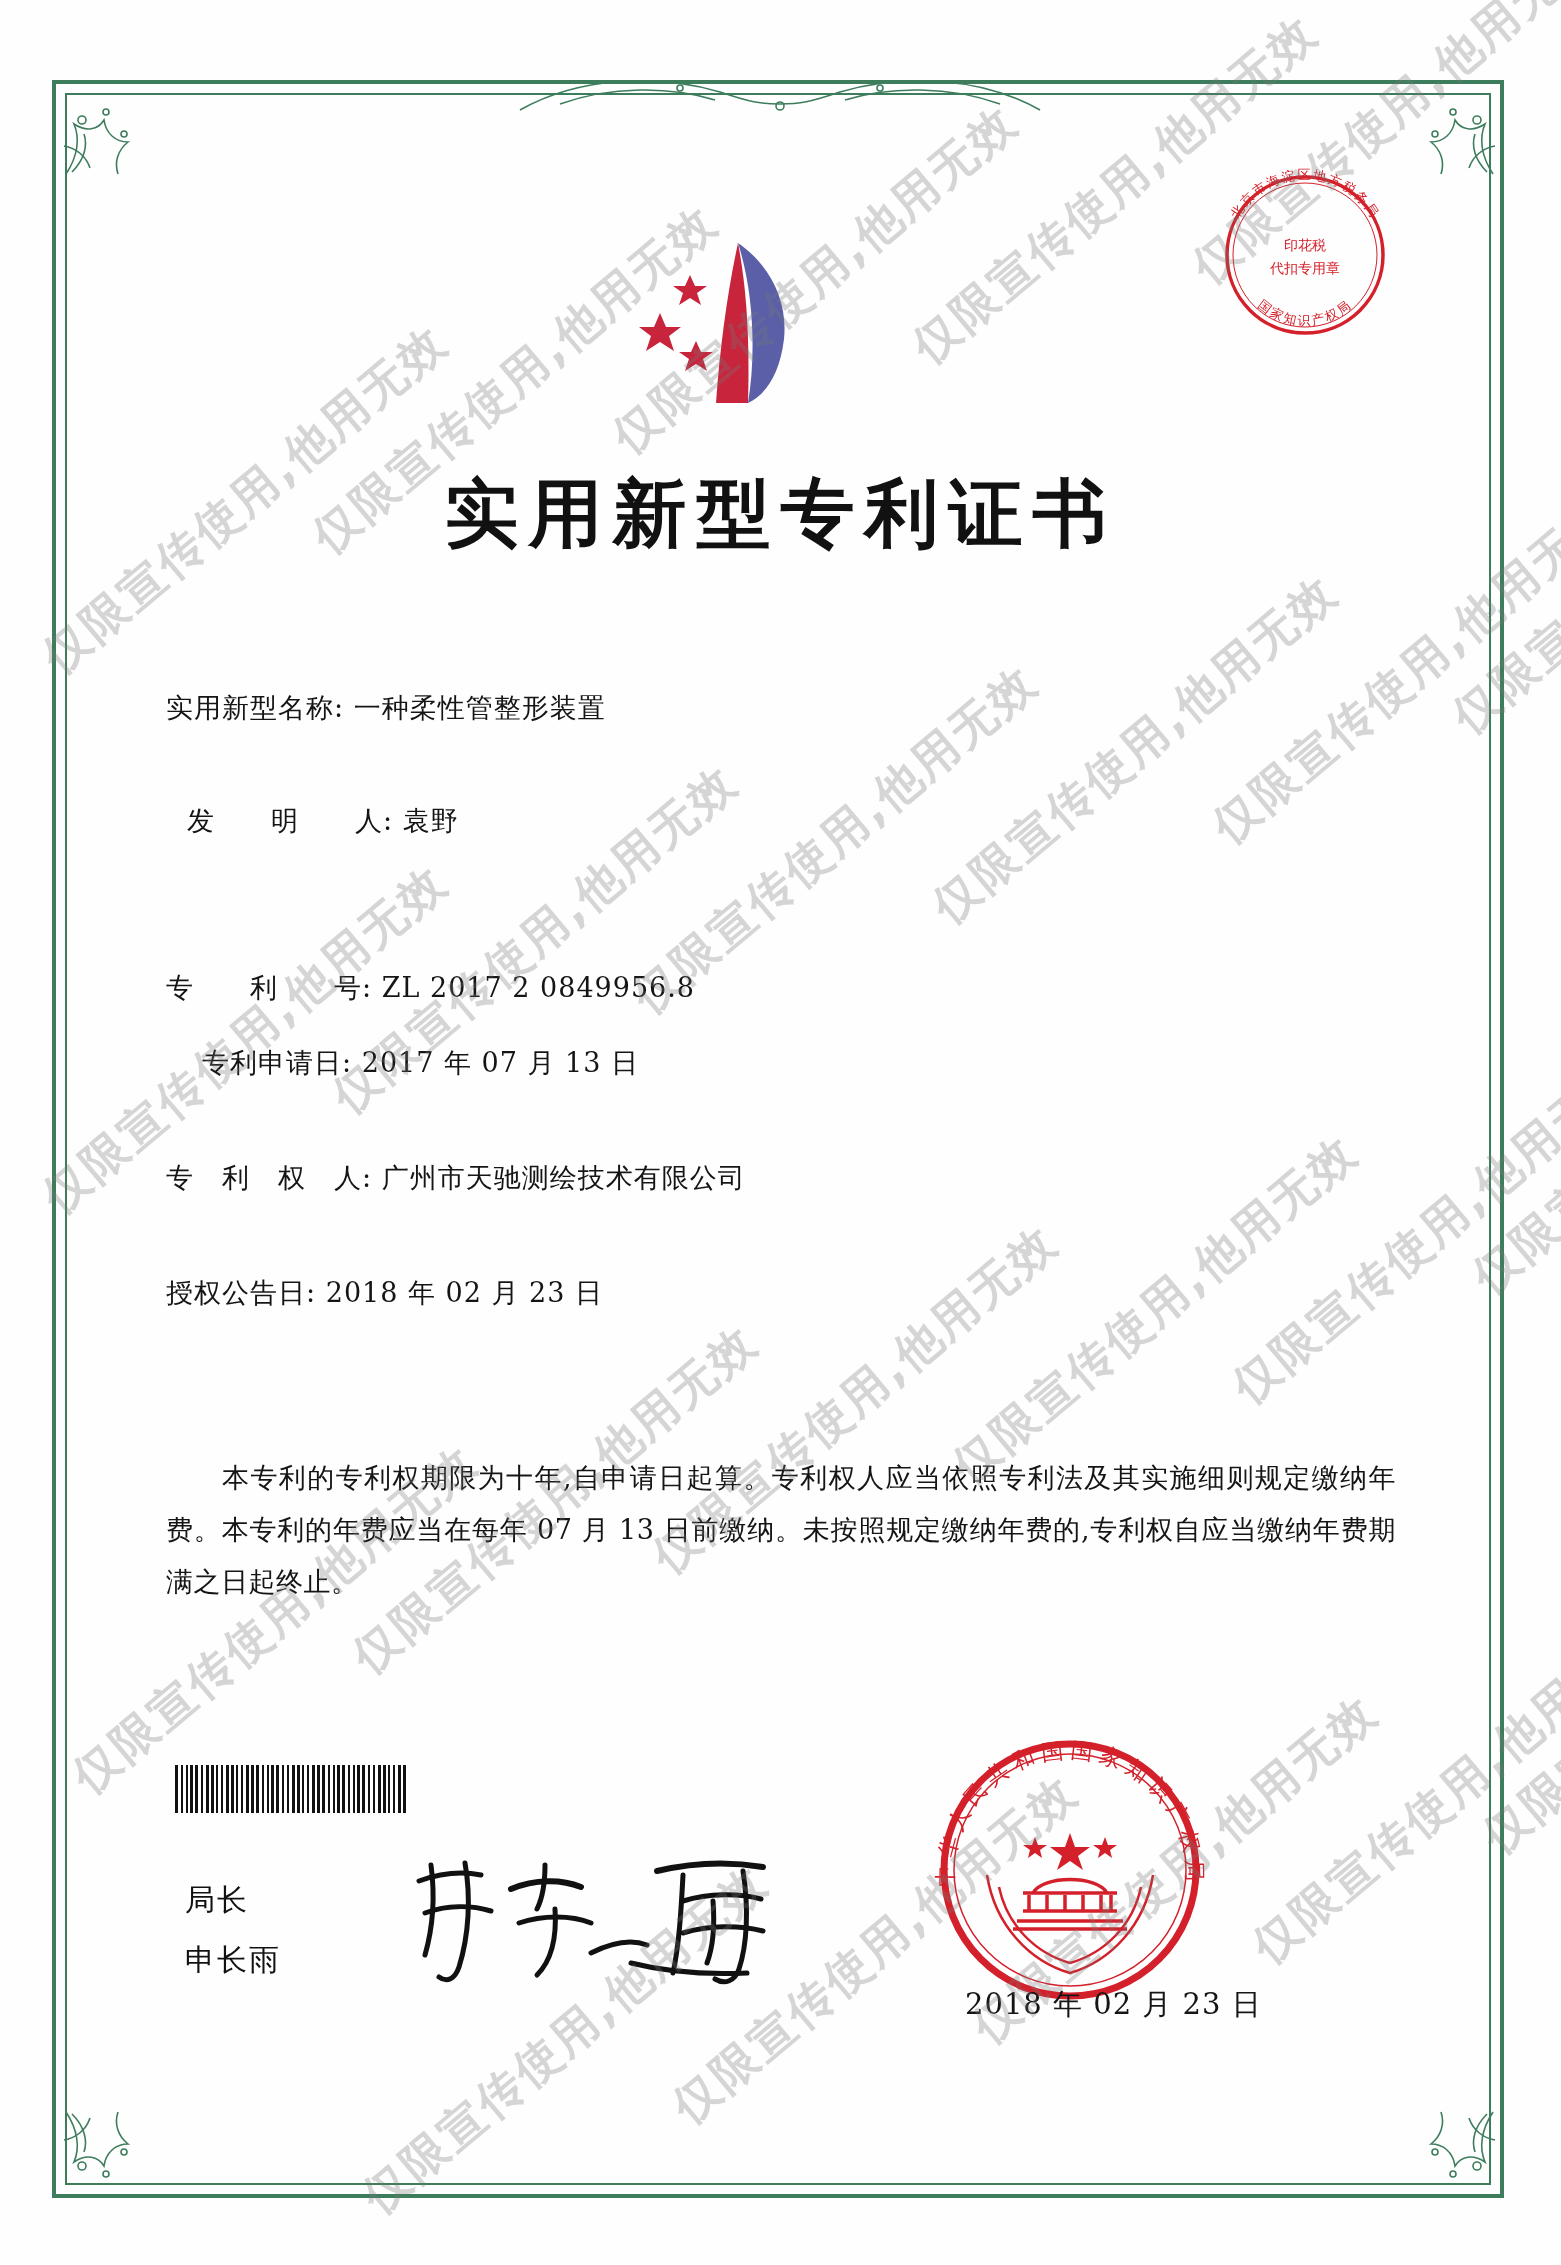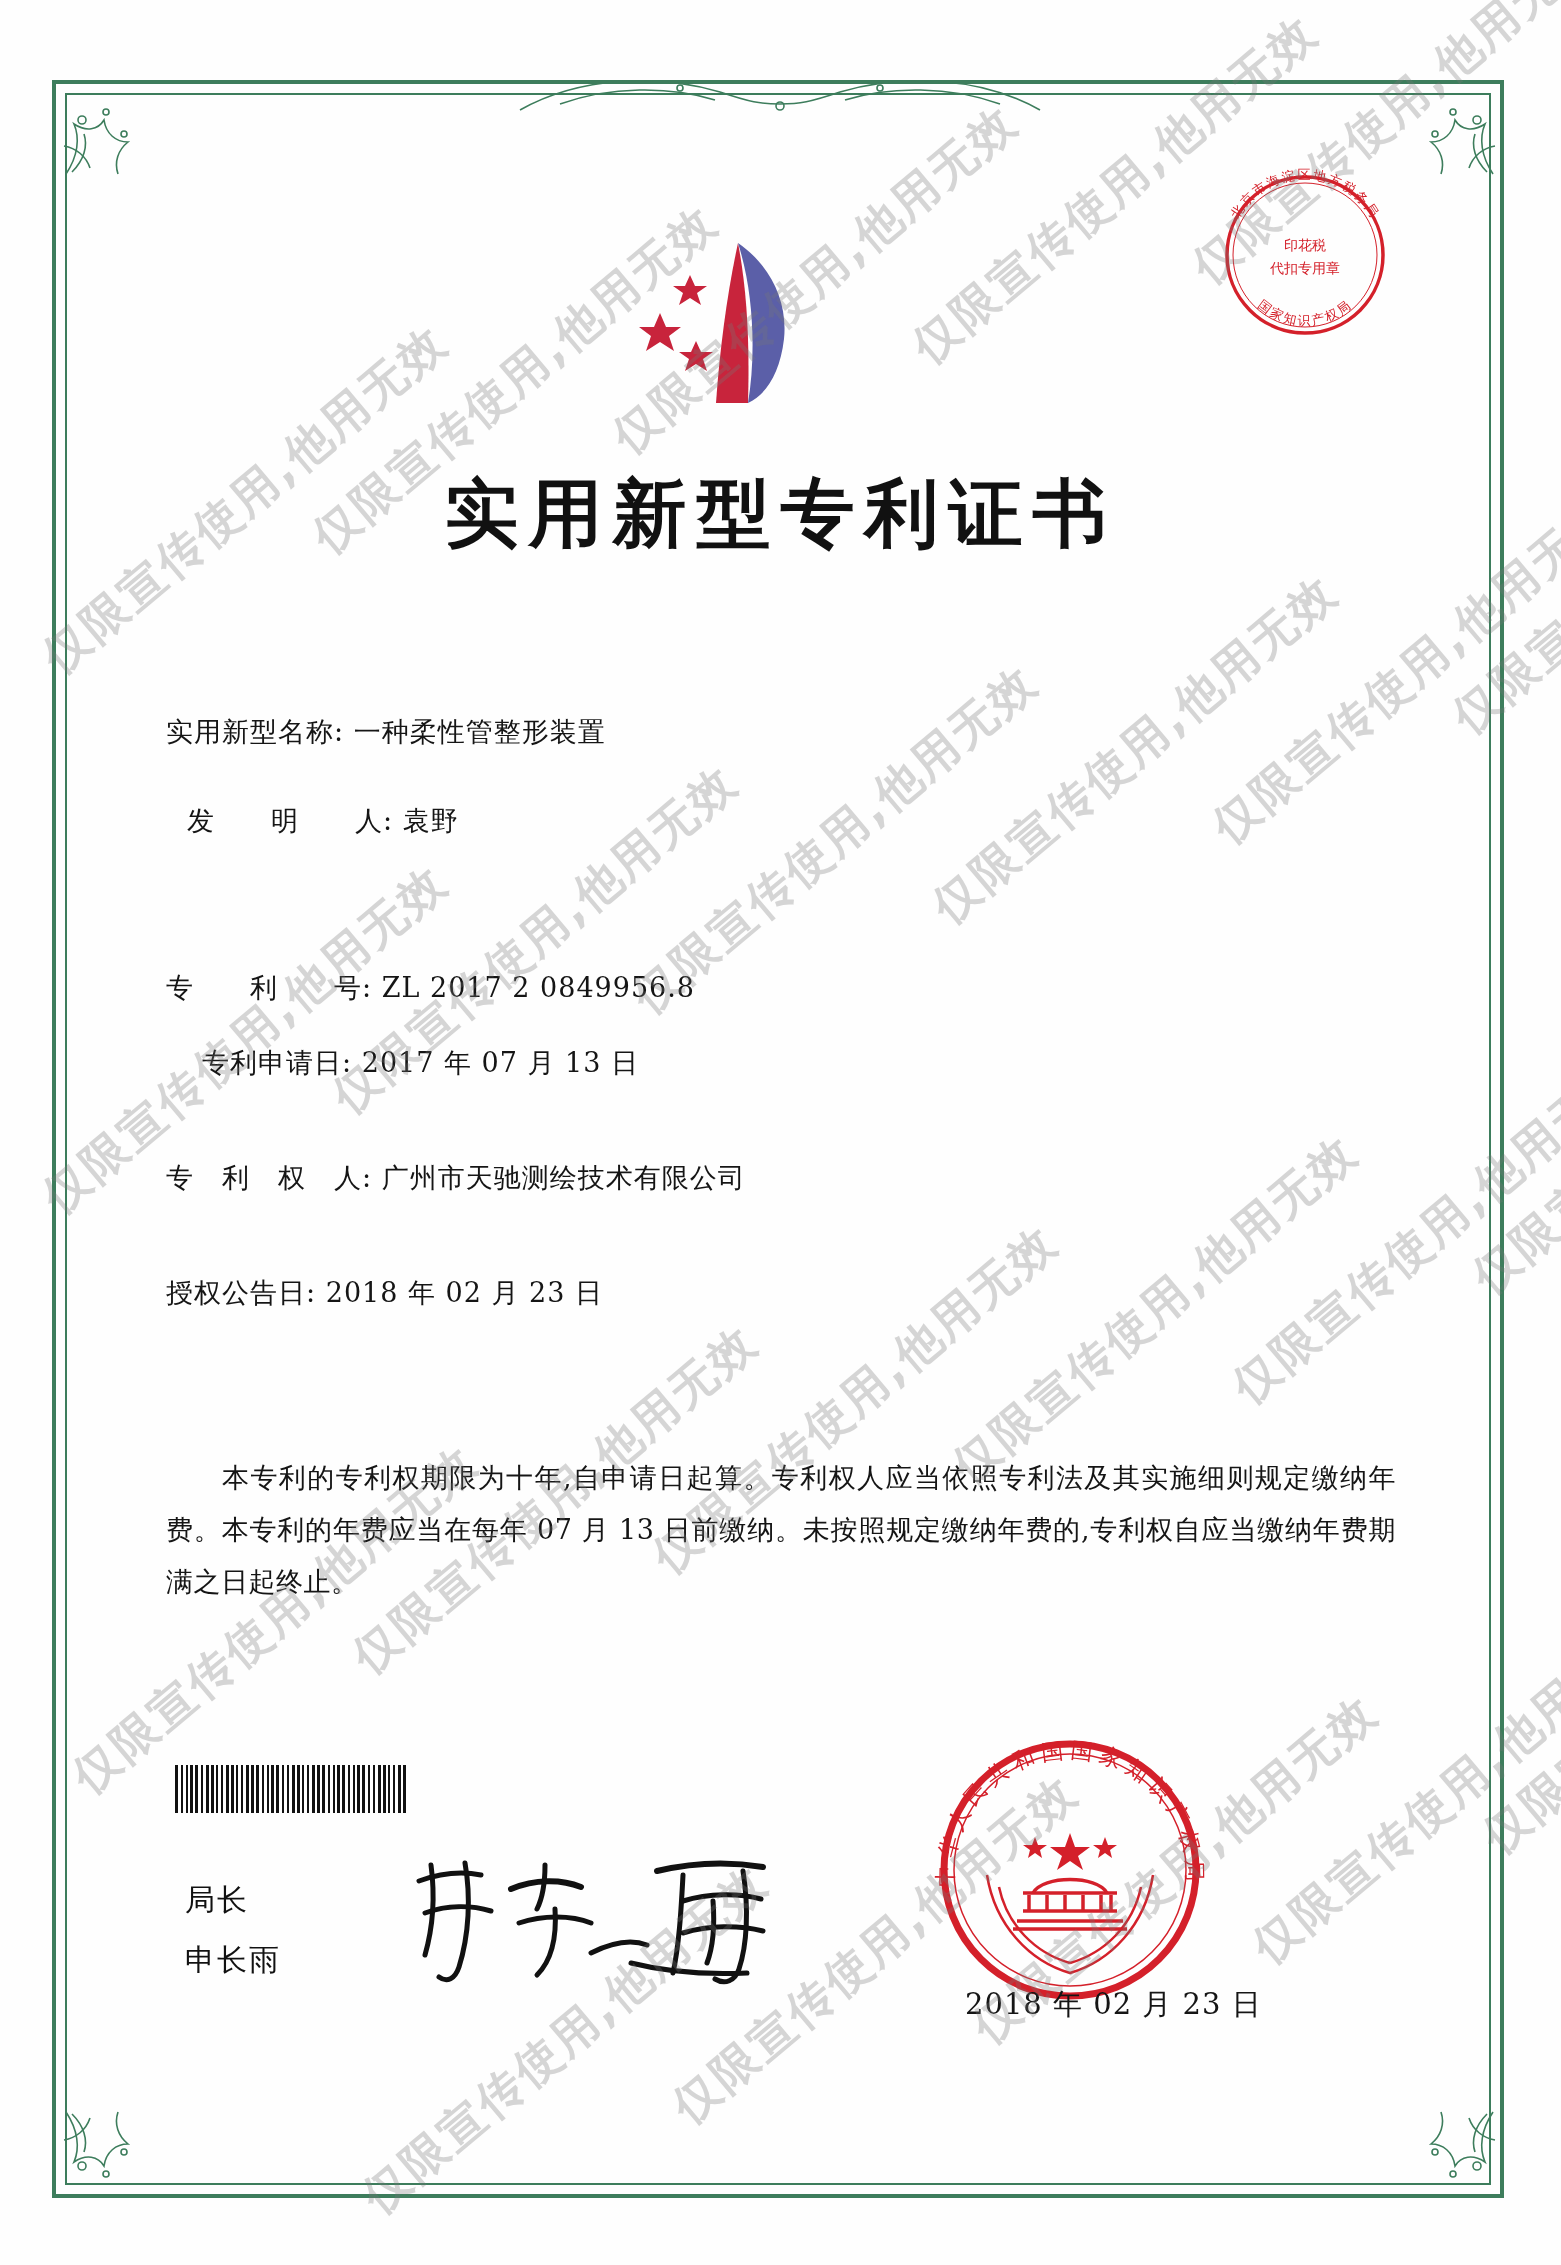--- a/index.html
+++ b/index.html
@@ -108,21 +108,21 @@
 
   .field {
     position: absolute;
     left: 166px;
     font-family: "DejaVu Serif", "Liberation Serif", serif;
     font-size: 27px;
     color: #151515;
     white-space: nowrap;
     letter-spacing: 1px;
   }
-  .f1 { top: 714px; }
+  .f1 { top: 690px; }
   .f2 { top: 803px; margin-left: 21px; }
   .f3 { top: 970px; text-align: center; }
   .f4 { top: 1045px; margin-left: 36px; }
   .f5 { top: 1160px; }
   .f6 { top: 1275px; }
 
   .para {
     position: absolute;
     left: 166px;
     width: 1230px;

